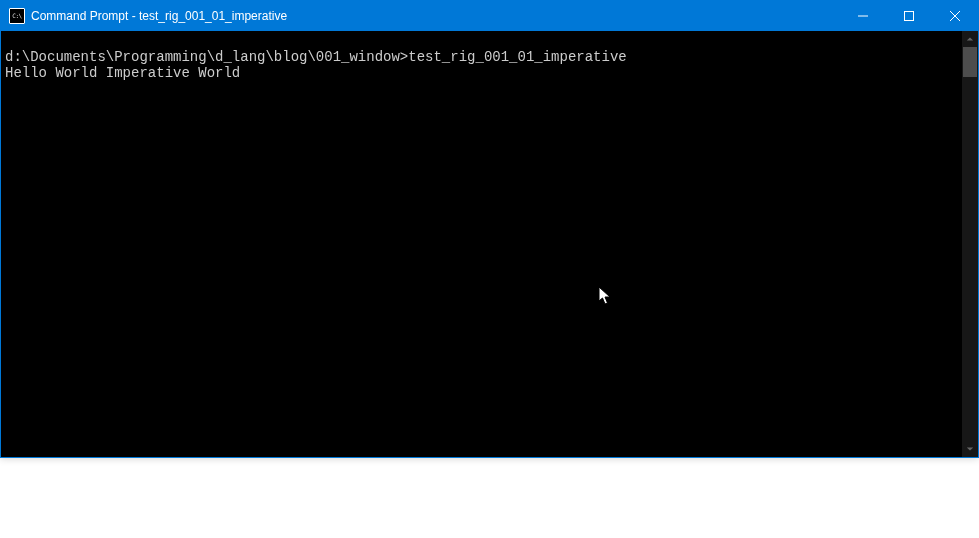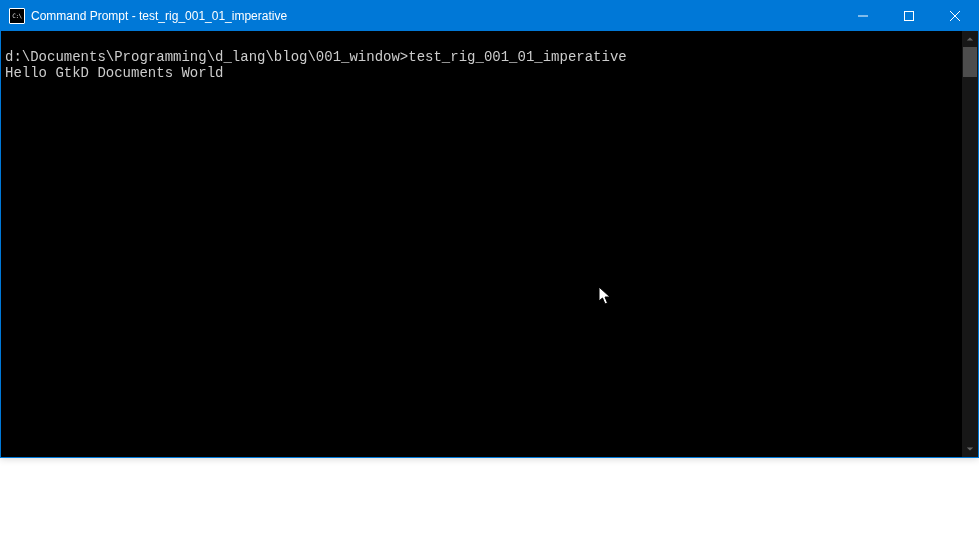--- a/index.html
+++ b/index.html
@@ -142,21 +142,21 @@
         <svg viewBox="0 0 10 10">
             <line x1="0" y1="0" x2="10" y2="10"></line>
             <line x1="10" y1="0" x2="0" y2="10"></line>
           </svg>
       </div>
     </div>
   </div>
 
   <div class="client">
     <div class="terminal"><div class="blank-line"></div><span>d:\Documents\Programming\d_lang\blog\001_window&gt;</span><span>test_rig_001_01_imperative</span>
-<span>Hello GtkD Documents World</span></div>
+<span>Hello World Imperative World</span></div>
 
     <div class="scrollbar">
       <div class="scroll-up">
         <svg viewBox="0 0 10 10">
             <path d="M1 7 L5 3 L9 7 Z"></path>
           </svg>
       </div>
       <div class="scroll-thumb"></div>
       <div class="scroll-down">
         <svg viewBox="0 0 10 10">

